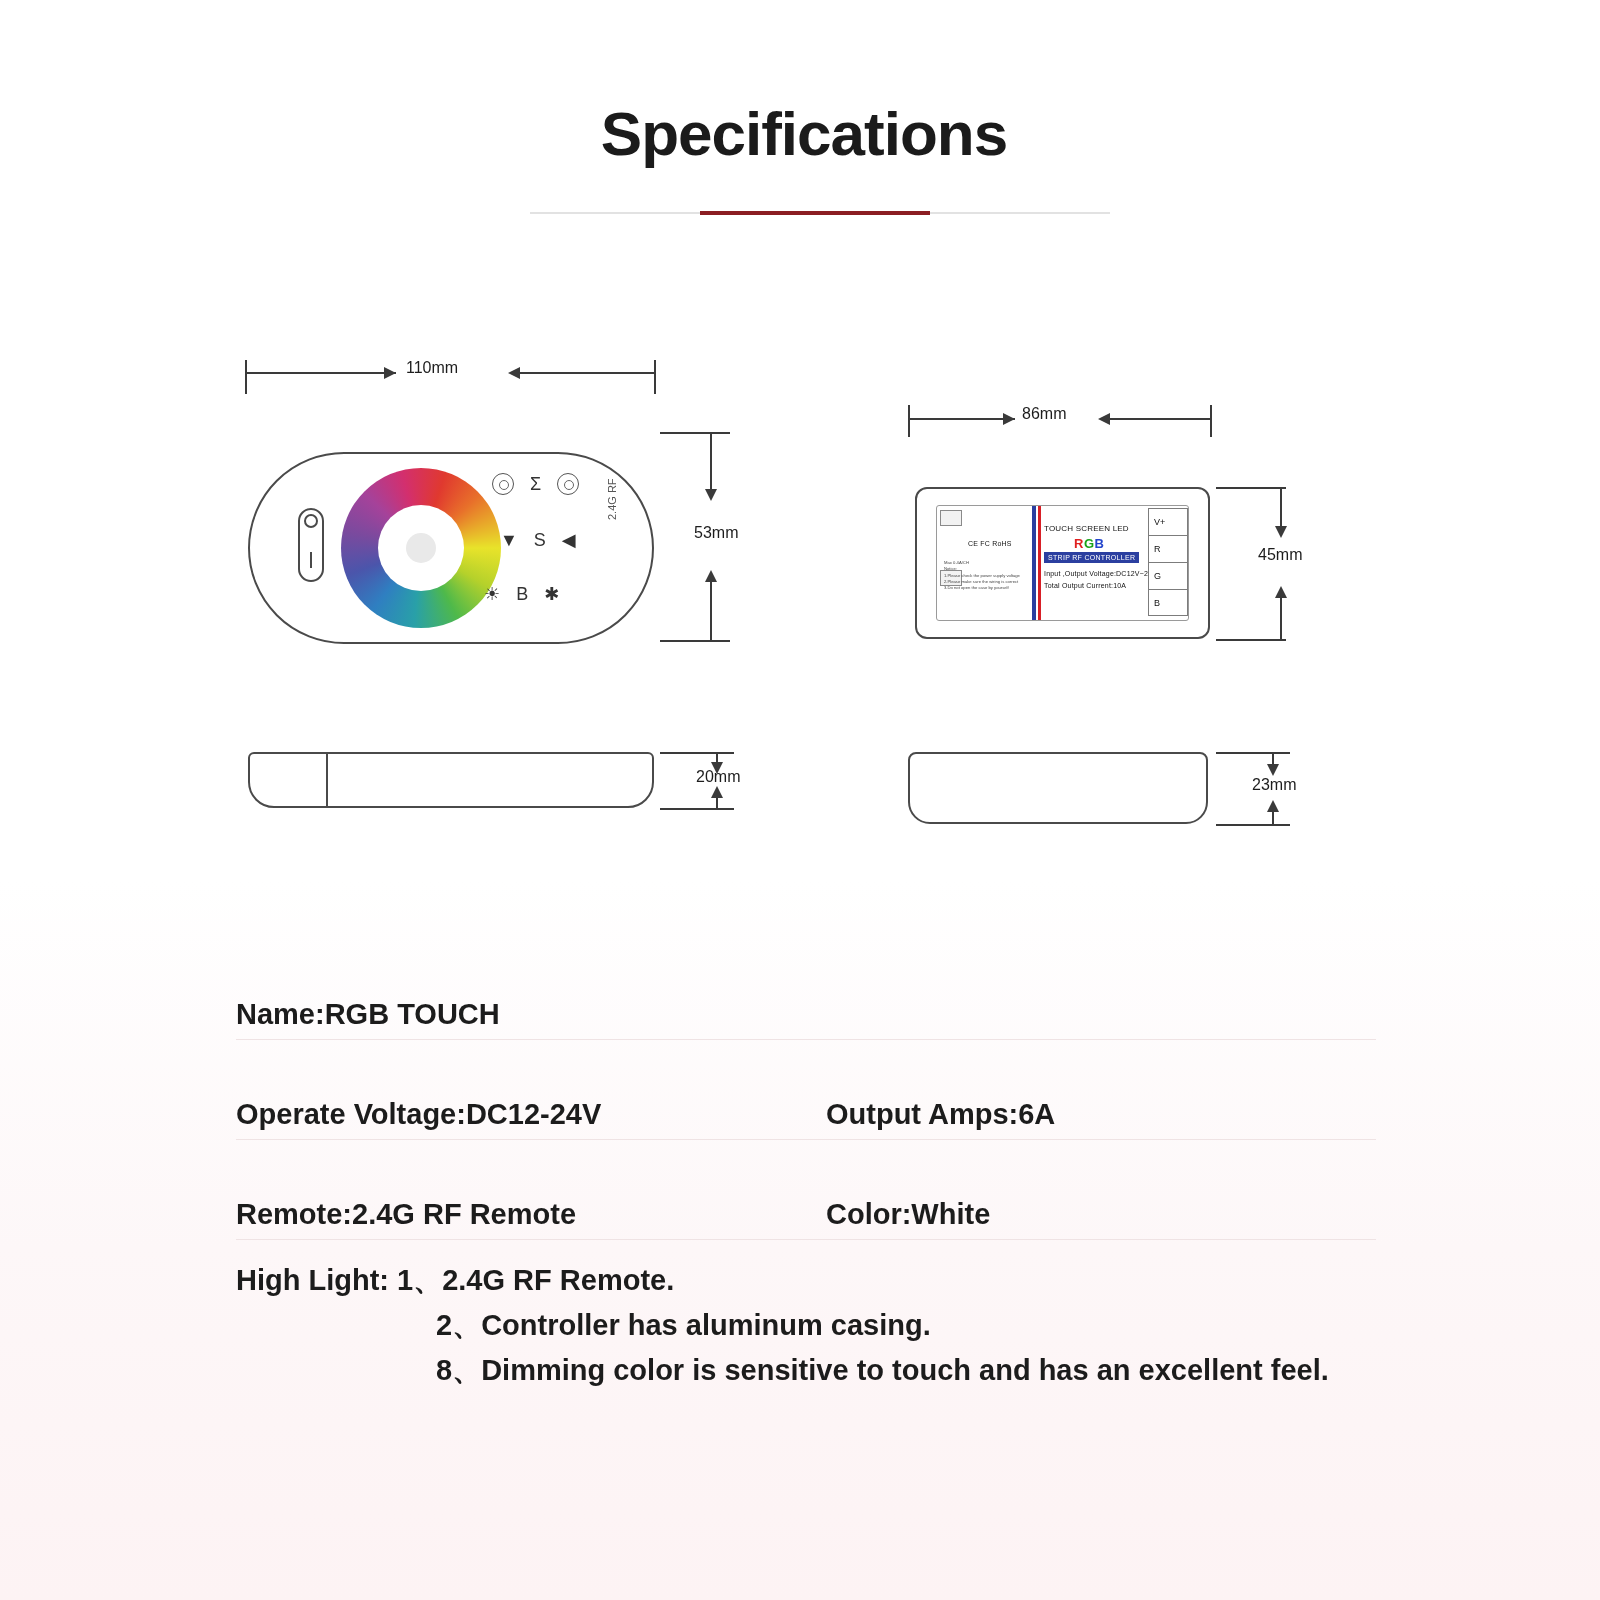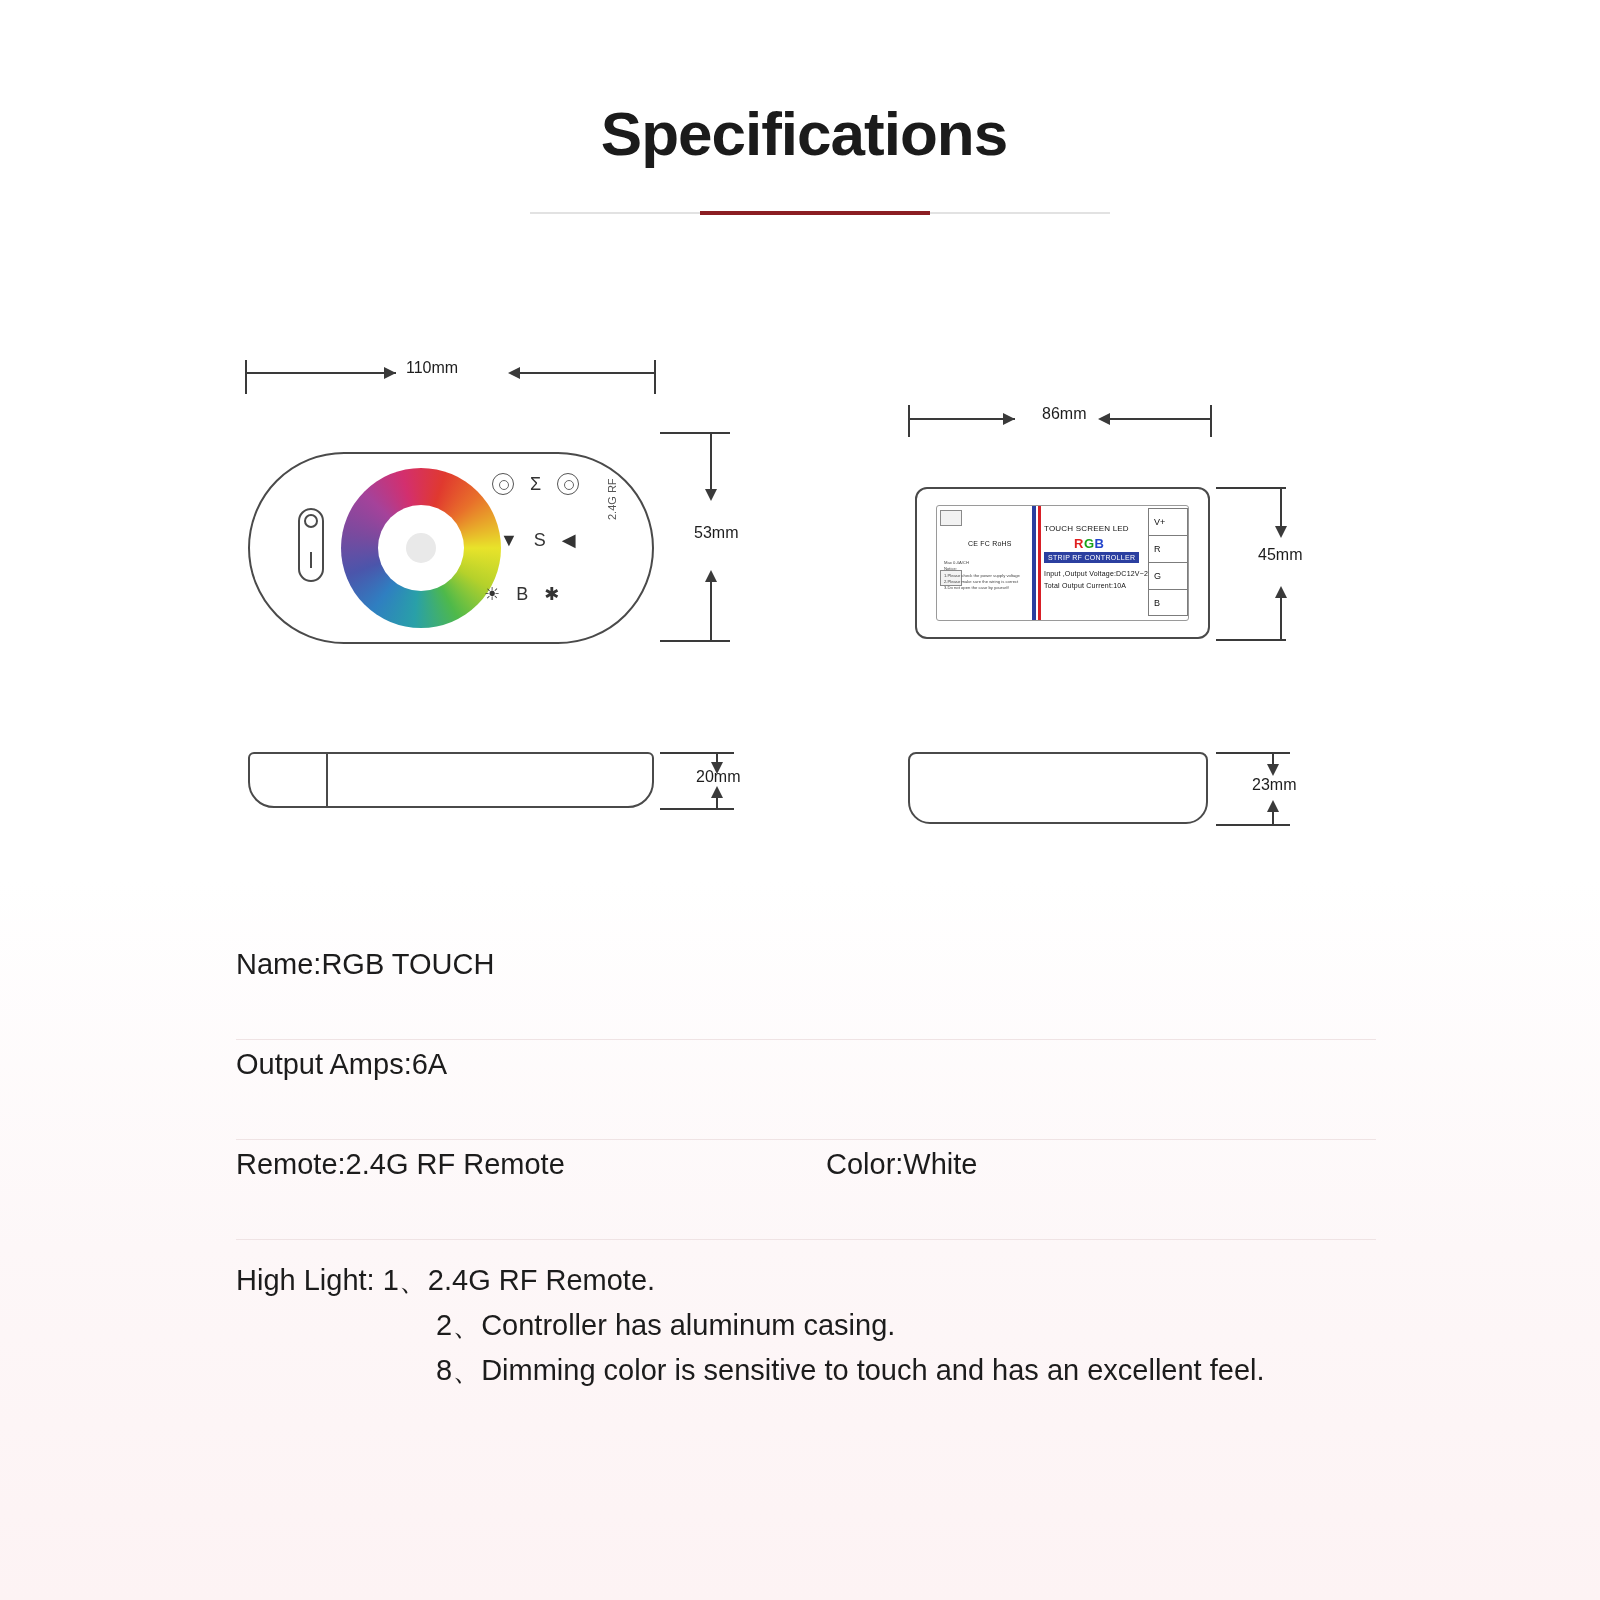--- a/index.html
+++ b/index.html
@@ -272,21 +272,22 @@
   
   .spec-table {
     position: absolute;
     left: 236px; top: 940px;
     width: 1140px;
   }
   .spec-row {
     display: flex;
     border-bottom: 1px solid #efe3e4;
     min-height: 100px;
-    align-items: flex-start;
+    align-items: flex-end;
+    font-weight: bold;
   }
   .spec-cell {
     font-size: 29px;
     color: #1c1c1c;
     padding: 8px 0;
   }
   .spec-cell.left { width: 590px; }
   .spec-cell.right { flex: 1; }
   .hl-row {
     border-bottom: none;
@@ -361,21 +362,21 @@
     <div class="dl dl-v" style="left:716px; top:795px; height:13px;"></div>
     <div class="arrow arr-u" style="left:711px; top:786px;"></div>
     <div class="dim-label" style="left:696px; top:768px;">20mm</div>
 
     <div class="dl dl-v" style="left:908px; top:405px; height:32px;"></div>
     <div class="dl dl-v" style="left:1210px; top:405px; height:32px;"></div>
     <div class="dl dl-h" style="left:909px; top:418px; width:106px;"></div>
     <div class="arrow arr-r" style="left:1003px; top:413px;"></div>
     <div class="dl dl-h" style="left:1110px; top:418px; width:100px;"></div>
     <div class="arrow arr-l" style="left:1098px; top:413px;"></div>
-    <div class="dim-label" style="left:1022px; top:405px;margin-left:20px;">86mm</div>
+    <div class="dim-label" style="left:1022px; top:405px;">86mm</div>
 
     <div class="ctrl"></div>
     <div class="ctrl-inner"></div>
     <div class="ctrl-conn" style="left:940px; top:510px; width:22px; height:16px;"></div>
     <div class="ctrl-conn" style="left:940px; top:570px; width:22px; height:16px;"></div>
     <div class="ctrl-labeltxt" style="left:968px; top:540px;">CE FC RoHS</div>
     <div class="ctrl-bluebar"></div>
     <div class="ctrl-redbar"></div>
     <div class="ctrl-labeltxt" style="left:1044px; top:524px; font-size:8px;">TOUCH SCREEN LED</div>
     <div class="ctrl-rgb">
@@ -414,20 +415,21 @@
     <div class="dim-label" style="left:1252px; top:776px;">23mm</div>
   </div>
 
   <div class="spec-table">
 
     <div class="spec-row">
       <div class="spec-cell left">Name:RGB TOUCH</div>
     </div>
 
     <div class="spec-row">
+      <div class="spec-cell left">Operate Voltage:DC12-24V</div>
       <div class="spec-cell right">Output Amps:6A</div>
     </div>
 
     <div class="spec-row">
       <div class="spec-cell left">Remote:2.4G RF Remote</div>
       <div class="spec-cell right">Color:White</div>
     </div>
 
 
     <div class="spec-row hl-row">

